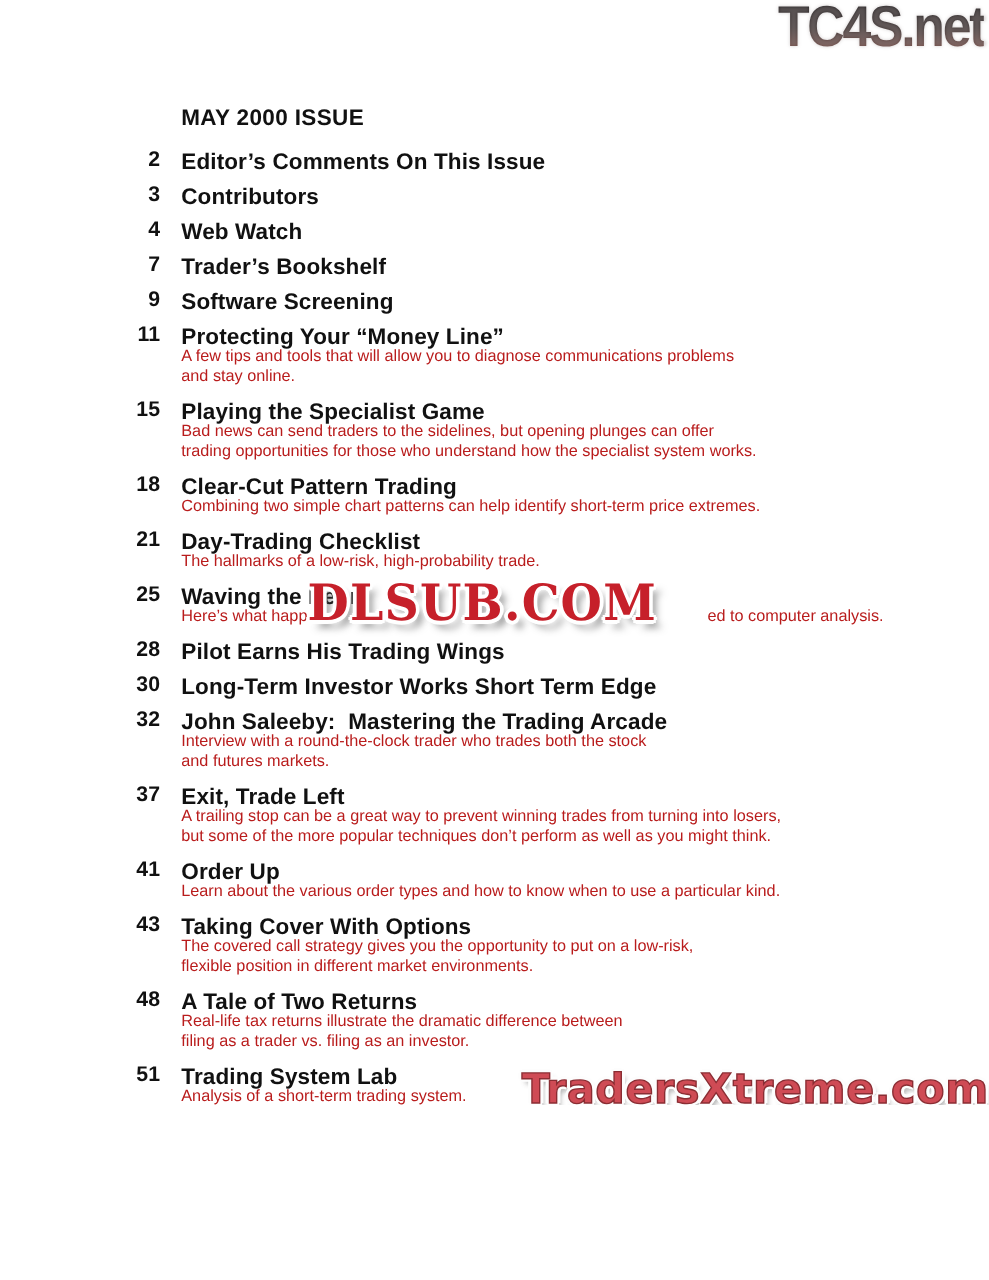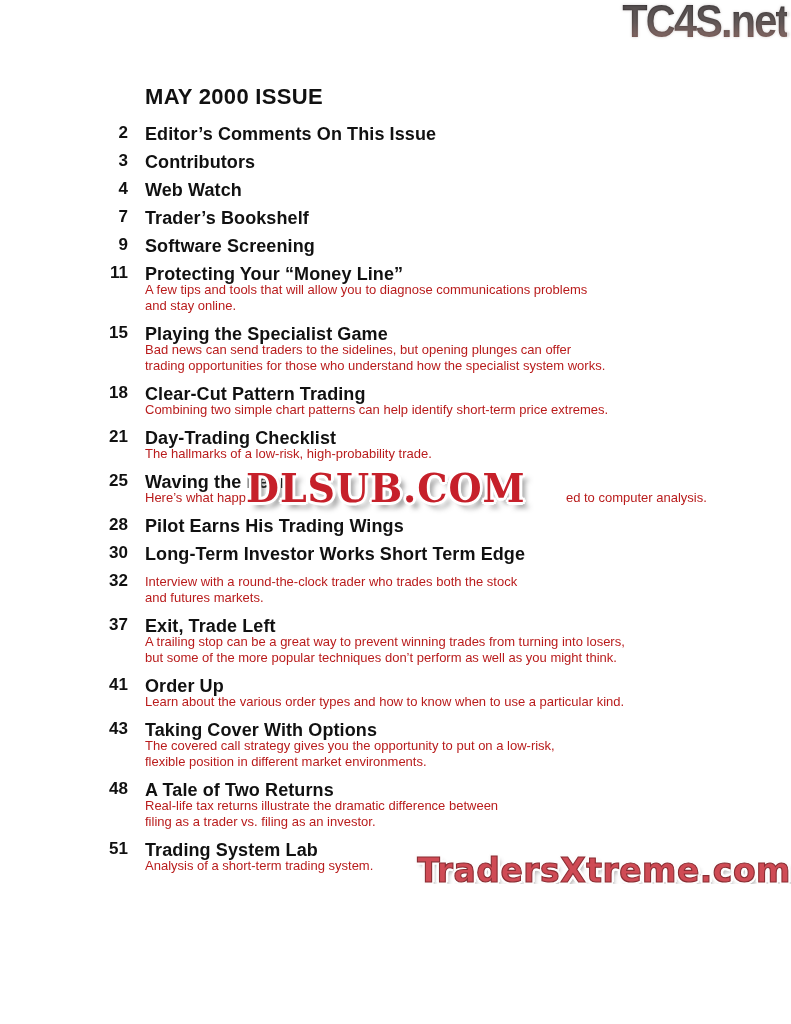--- a/index.html
+++ b/index.html
@@ -22,21 +22,21 @@
     .top-logo {
       background:linear-gradient(to bottom, #19191b 8%, #38302f 52%, #6b4843 78%, #a3746b 100%);
       -webkit-background-clip:text; background-clip:text; color:transparent;
     }
   }
 
   
   .content { padding:84px 0 0 48px; }
   .toc-title {
     margin:0 0 16px 97px;
-    font-size:22px; font-weight:700; letter-spacing:.3px;
+    font-size:18px; font-weight:700; letter-spacing:.3px;
     color:#111;
   }
   .entry { display:flex; margin-bottom:12px; }
   .entry-num {
     width:80px; margin-right:17px; flex:0 0 auto;
     text-align:right; font-weight:700; font-size:17px; line-height:16px;
     margin-top:-1px; color:#111;
   }
   .entry-body { font-size:13px; line-height:16px; }
   .entry-title { font-weight:700; font-size:18px; letter-spacing:.1px; color:#111; white-space:pre-wrap; }
@@ -195,20 +195,21 @@
     <div class="entry-num">30</div>
     <div class="entry-body">
       <div class="entry-title">Long-Term Investor Works Short Term Edge</div>
       <div class="entry-desc"></div>
     </div>
   </div>
 
   <div class="entry">
     <div class="entry-num">32</div>
     <div class="entry-body">
+      <div class="entry-title">John Saleeby:  Mastering the Trading Arcade</div>
       <div class="entry-desc">
               <div class="desc-line">Interview with a round-the-clock trader who trades both the stock</div>
               <div class="desc-line">and futures markets.</div>
             </div>
     </div>
   </div>
 
   <div class="entry">
     <div class="entry-num">37</div>
     <div class="entry-body">

